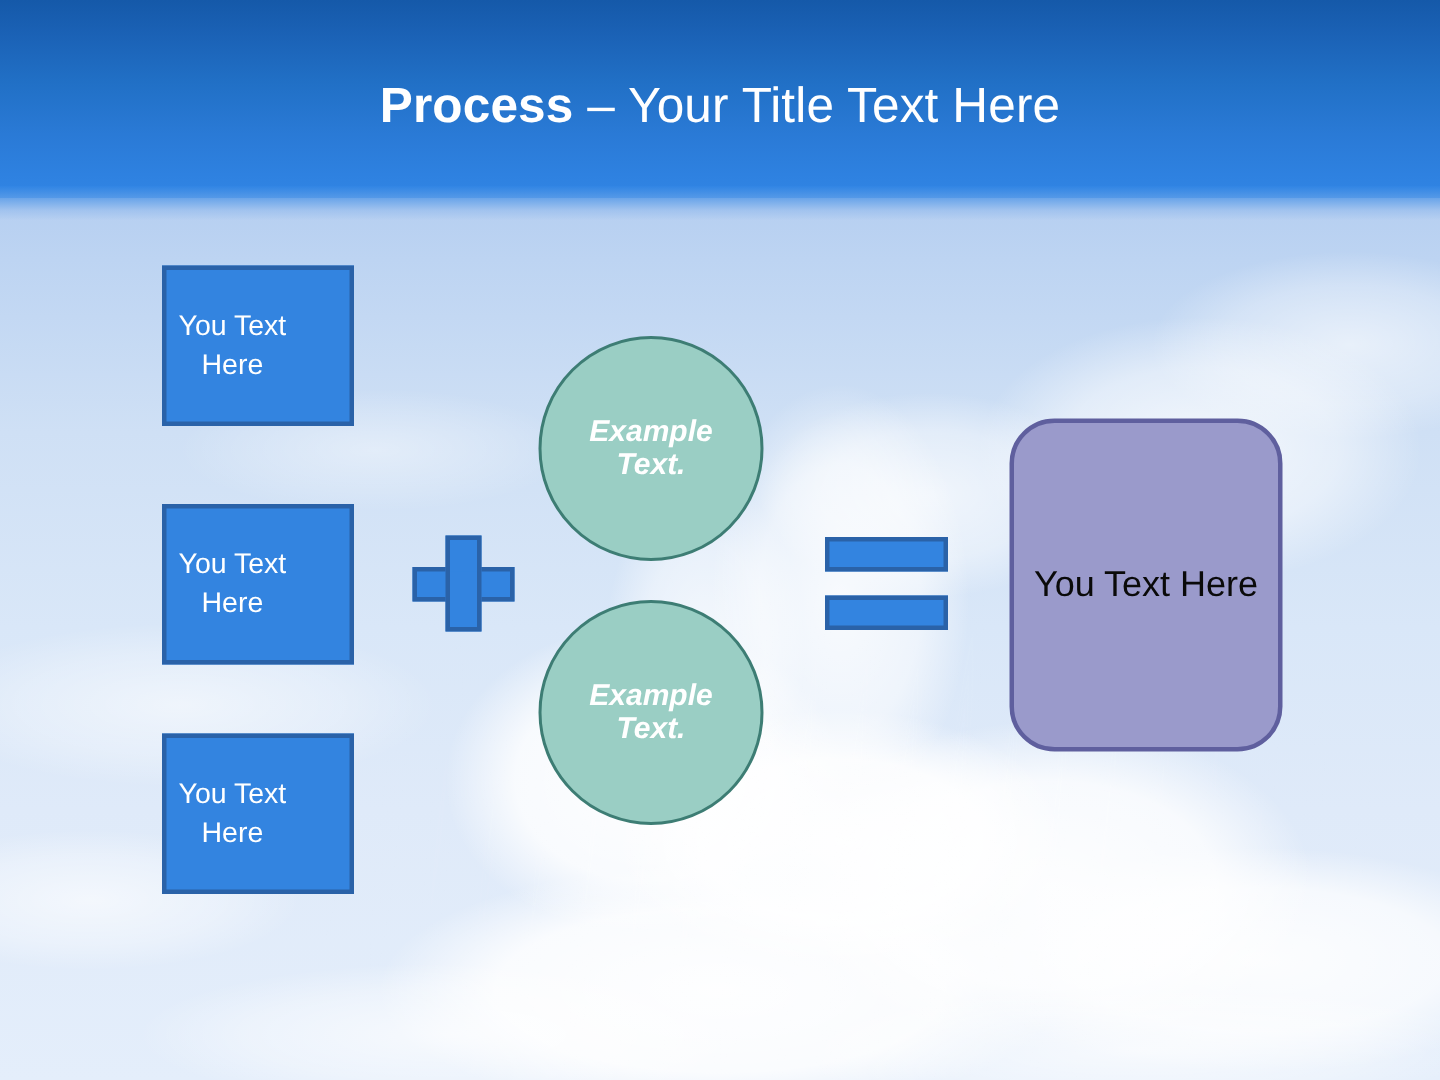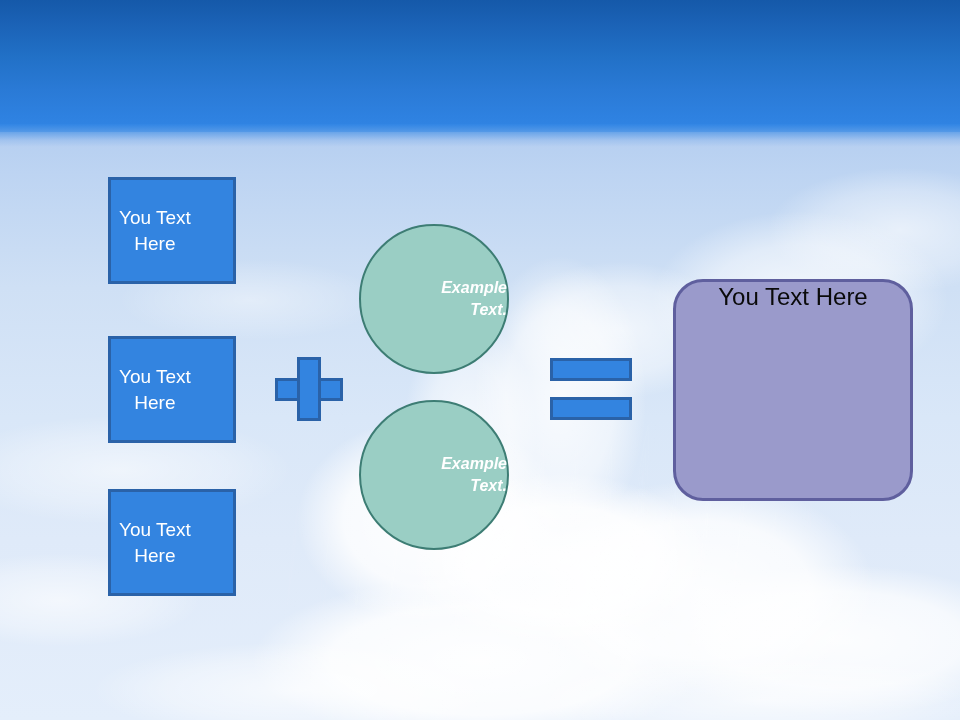--- a/index.html
+++ b/index.html
@@ -147,25 +147,25 @@
   .green-circle {
     position: absolute;
     width: 150px;
     height: 150px;
     border-radius: 50%;
     background: #9acec4;
     border: 2px solid #3d7d74;
     box-sizing: border-box;
     display: flex;
     flex-direction: column;
-    align-items: flex-end;
+    align-items: center;
     justify-content: center;
     text-align: center;
     color: #ffffff;
-    font-size: 16px;
+    font-size: 20px;
     line-height: 22px;
     font-weight: bold;
     font-style: italic;
   }
   .green-circle.g1 { left: 359px; top: 224px; }
   .green-circle.g2 { left: 359px; top: 400px; }
 
   
   .plus-sign {
     position: absolute;
@@ -220,28 +220,28 @@
     border: 3px solid #2a62a8;
     box-sizing: border-box;
   }
   .equals-sign .bar.top { top: 0; }
   .equals-sign .bar.bottom { top: 39px; }
 
   .purple-box {
     position: absolute;
     left: 673px;
     top: 279px;
-    width: 240px;
+    width: 182px;
     height: 222px;
     background: #9a9acb;
     border: 3px solid #5f5f9e;
     border-radius: 30px;
     box-sizing: border-box;
     display: flex;
-    align-items: flex-start;
+    align-items: center;
     justify-content: center;
     text-align: center;
     color: #0a0a0a;
     font-size: 24px;
     line-height: 30px;
     padding: 0 12px;
     box-sizing: border-box;
   }
 </style>
 </head>
@@ -251,20 +251,23 @@
 
   <div class="sky-base"></div>
   <div class="cloud-layer c1"></div>
   <div class="cloud-layer c2"></div>
   <div class="cloud-layer c3"></div>
   <div class="cloud-layer c4"></div>
 
   <div class="header-band"></div>
   <div class="header-fade"></div>
 
+  <div class="slide-title">
+    <span class="strong">Process</span><span class="rest"> – Your Title Text Here</span>
+  </div>
 
   <div class="blue-box b1">
     <span>
       <span>You Text</span><br>
       <span>Here</span>
     </span>
   </div>
 
   <div class="blue-box b2">
     <span>

